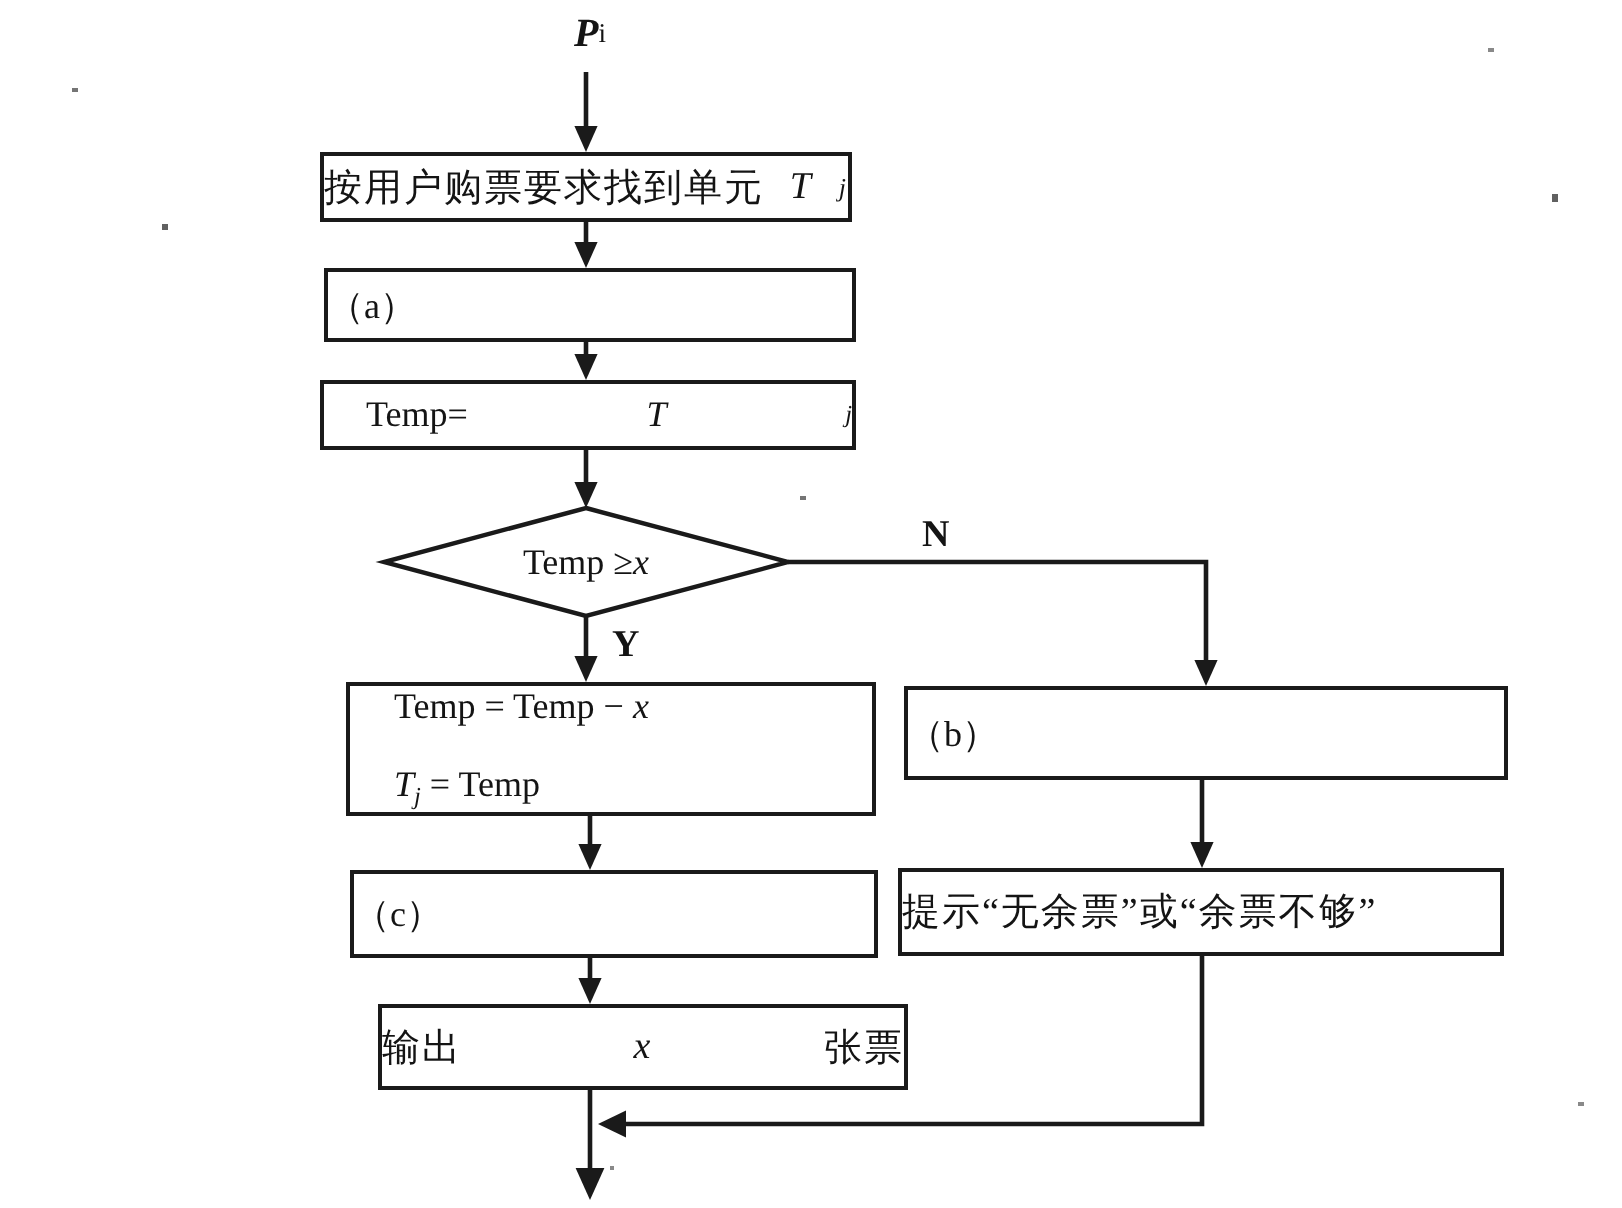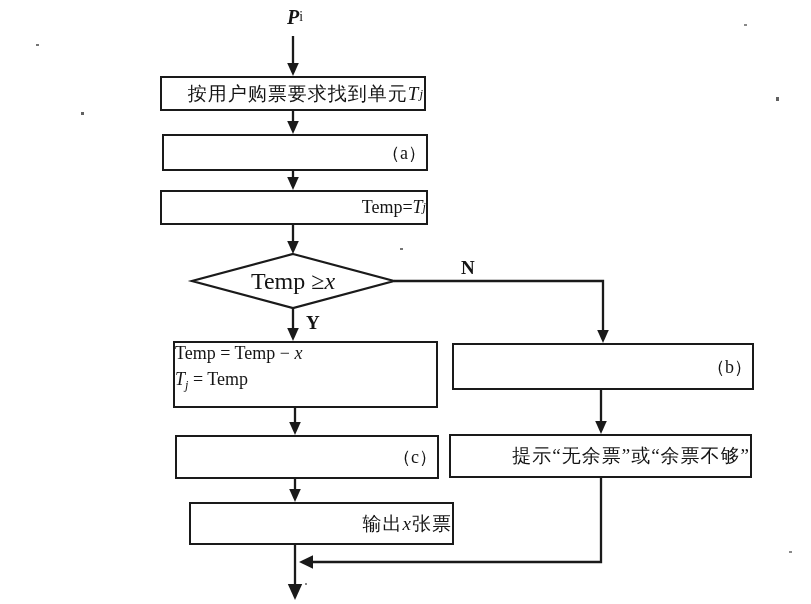--- a/index.html
+++ b/index.html
@@ -6,39 +6,39 @@
   .page {
     position:relative; width:811px; height:604px;
     background:#ffffff; overflow:hidden;
     font-family:"Liberation Serif","DejaVu Serif",serif;
     color:#141414;
   }
   svg.lines { position:absolute; left:0; top:0; pointer-events:none; z-index:1; }
   .node {
     position:absolute; z-index:2; box-sizing:border-box;
     background:#ffffff; border:2px solid #1a1a1a;
-    display:flex; align-items:center; justify-content:flex-end;
+    display:flex; align-items:center; justify-content:space-between;
     white-space:nowrap;
   }
   .floating { position:absolute; z-index:3; background:transparent; white-space:nowrap; }
   .it  { font-style:italic; }
   .bold{ font-weight:bold; }
   .sub { font-size:0.68em; vertical-align:-0.34em; }
   .cjk { font-size:19px; letter-spacing:1px; }
   .latin { font-size:18px; }
 
   
   .start-label   { left:262px; top:2px;  width:66px;  height:30px; font-size:20px; display:flex; align-items:center; justify-content:center; }
   .box-find      { left:160px; top:76px;  width:266px; height:35px; }
   .box-a         { left:162px; top:134px; width:266px; height:37px; }
-  .box-settemp   { left:160px; top:190px; width:268px; height:35px; }
-  .diamond-label { left:198px; top:266px; width:190px; height:30px; display:flex; align-items:center; justify-content:center; font-size:24px; }
+  .box-settemp   { left:160px; top:190px; width:268px; height:35px;padding-left:21px; }
+  .diamond-label { left:198px; top:266px; width:190px; height:30px; display:flex; align-items:center; justify-content:center; font-size:18px; }
   .box-update    { left:173px; top:341px; width:265px; height:67px;
-                   flex-direction:column; align-items:flex-start; justify-content:flex-start;
-                   row-gap:5px; }
+                   flex-direction:column; align-items:flex-start; justify-content:space-between;
+                   padding-left:22px; row-gap:5px; }
   .box-b         { left:452px; top:343px; width:302px; height:47px; }
   .box-c         { left:175px; top:435px; width:264px; height:44px; }
   .box-notice    { left:449px; top:434px; width:303px; height:44px; }
   .box-output    { left:173px; top:502px; width:265px; height:43px;margin-left:16px; }
   .label-yes     { left:306px; top:312px; font-size:19px; font-weight:bold; }
   .label-no      { left:461px; top:257px; font-size:19px; font-weight:bold; }
 
   .speck { position:absolute; z-index:0; background:#3a3a3a; }
 </style>
 </head>

